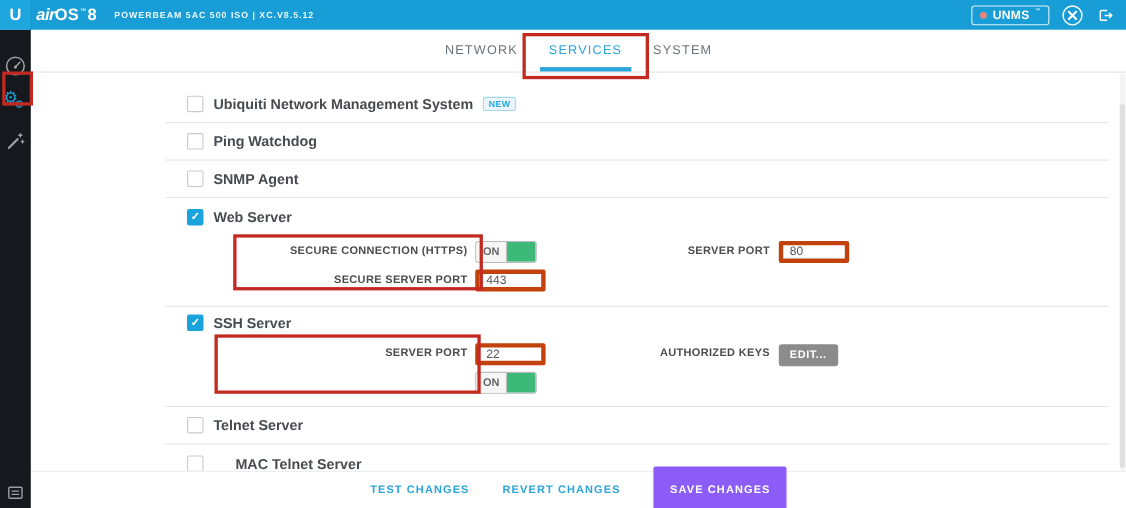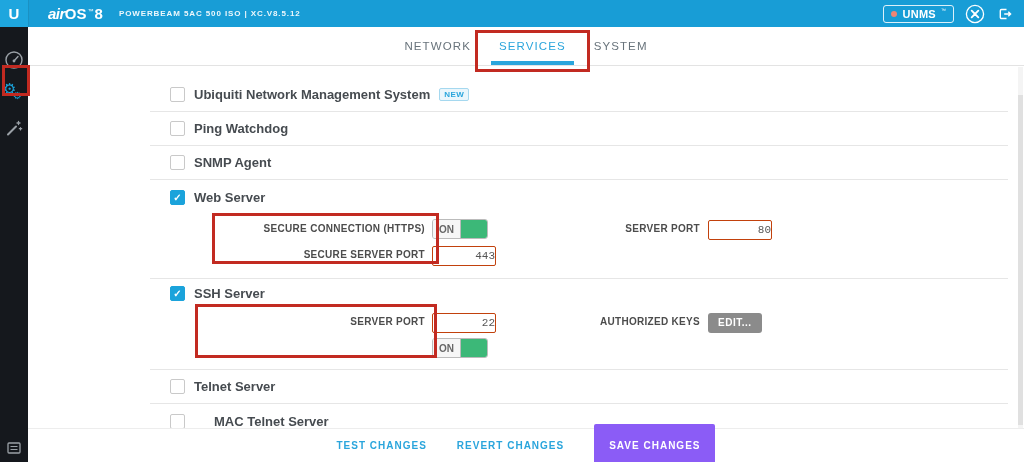--- a/index.html
+++ b/index.html
@@ -3,21 +3,21 @@
 <meta charset="utf-8">
 <style>
   * { margin:0; padding:0; box-sizing:border-box; }
   html,body { width:1024px; height:462px; }
   body { font-family:"Liberation Sans", sans-serif; background:#fff; overflow:hidden; }
   .page { position:relative; width:1024px; height:462px; background:#fff; overflow:hidden; }
 
   
   .header { position:absolute; left:0; top:0; width:1024px; height:27px; background:#189dd6; display:flex; align-items:center; z-index:20; }
   .ulogo { width:29px; height:27px; display:flex; align-items:center; justify-content:center; color:#fff; font-size:15px; font-weight:bold; border-right:1px solid rgba(0,0,0,0.12); background:#1ea6de; }
-  .brand { display:flex; align-items:baseline; color:#fff; margin-left:19px; }
+  .brand { display:flex; align-items:baseline; color:#fff; margin-left:4px; }
   .brand .air { font-style:italic; font-size:15px; font-weight:bold; letter-spacing:-0.5px; }
   .brand .os { font-size:15px; font-weight:bold; }
   .brand .tm { font-size:6px; vertical-align:top; position:relative; top:-6px; margin:0 1px; }
   .brand .ver { font-size:15px; font-weight:bold; }
   .devinfo { color:rgba(255,255,255,0.92); font-size:8px; font-weight:bold; letter-spacing:0.9px; margin-left:16px; }
   .hright { margin-left:auto; display:flex; align-items:center; gap:11px; padding-right:10px; }
   .unms-btn { display:flex; align-items:center; gap:5px; border:1px solid rgba(255,255,255,0.85); border-radius:3px; height:18px; padding:0 7px; cursor:pointer; }
   .unms-dot { width:6px; height:6px; border-radius:50%; background:#ef8576; }
   .unms-txt { color:#fff; font-size:11px; font-weight:bold; letter-spacing:0.3px; }
   .unms-tm { color:#fff; font-size:5px; position:relative; top:-4px; }
@@ -55,21 +55,21 @@
   .flabel.left { left:0; width:275px; text-align:right; }
   .flabel.right { left:330px; width:220px; text-align:right; }
   .fctrl { position:absolute; top:1px; }
   .fctrl.leftc { left:282px; }
   .fctrl.rightc { left:558px; }
 
   .toggle { width:56px; height:20px; border:1px solid #bbb; border-radius:3px; display:flex; overflow:hidden; cursor:pointer; }
   .toggle .knob { width:28px; background:#f6f6f6; color:#666; font-size:10px; font-weight:bold; display:flex; align-items:center; justify-content:center; border-right:1px solid #bbb; }
   .toggle .track { flex:1; background:#3cb878; }
 
-  .pinput { width:64px; height:20px; border:1px solid #c2410c; border-radius:2px; font-family:Liberation Mono, monospace; font-size:11px; color:#555; padding-left:6px; background:#fff;text-align:right; }
+  .pinput { width:64px; height:20px; border:4px solid #c2410c; border-radius:2px; font-family:Liberation Sans, sans-serif; font-size:11px; color:#555; padding-left:6px; background:#fff; }
   .editbtn { height:20px; padding:0 10px; background:#8b8b8b; border:none; border-radius:3px; color:#fff; font-size:10px; font-weight:bold; letter-spacing:0.5px; font-family:"Liberation Sans", sans-serif; cursor:pointer; }
 
   
   .footer { position:absolute; left:0; right:0; bottom:0; height:34px; background:#fff; border-top:1px solid #ededed; display:flex; align-items:center; justify-content:center; gap:30px; z-index:10; }
   .flink { font-size:10px; font-weight:bold; letter-spacing:1px; color:#2aa5dc; background:none; border:none; font-family:"Liberation Sans", sans-serif; cursor:pointer; }
   .fbtn { font-size:10px; font-weight:bold; letter-spacing:1px; color:#fff; background:#8b5cf6; border:none; border-radius:2px; padding:16px 15px; font-family:"Liberation Sans", sans-serif; cursor:pointer; }
 
   
   .scrollbar { position:absolute; right:1px; top:40px; bottom:34px; width:5px; background:#f4f4f4; }
   .scrollthumb { position:absolute; top:28px; left:0; width:5px; height:330px; background:#e0e0e0; }

